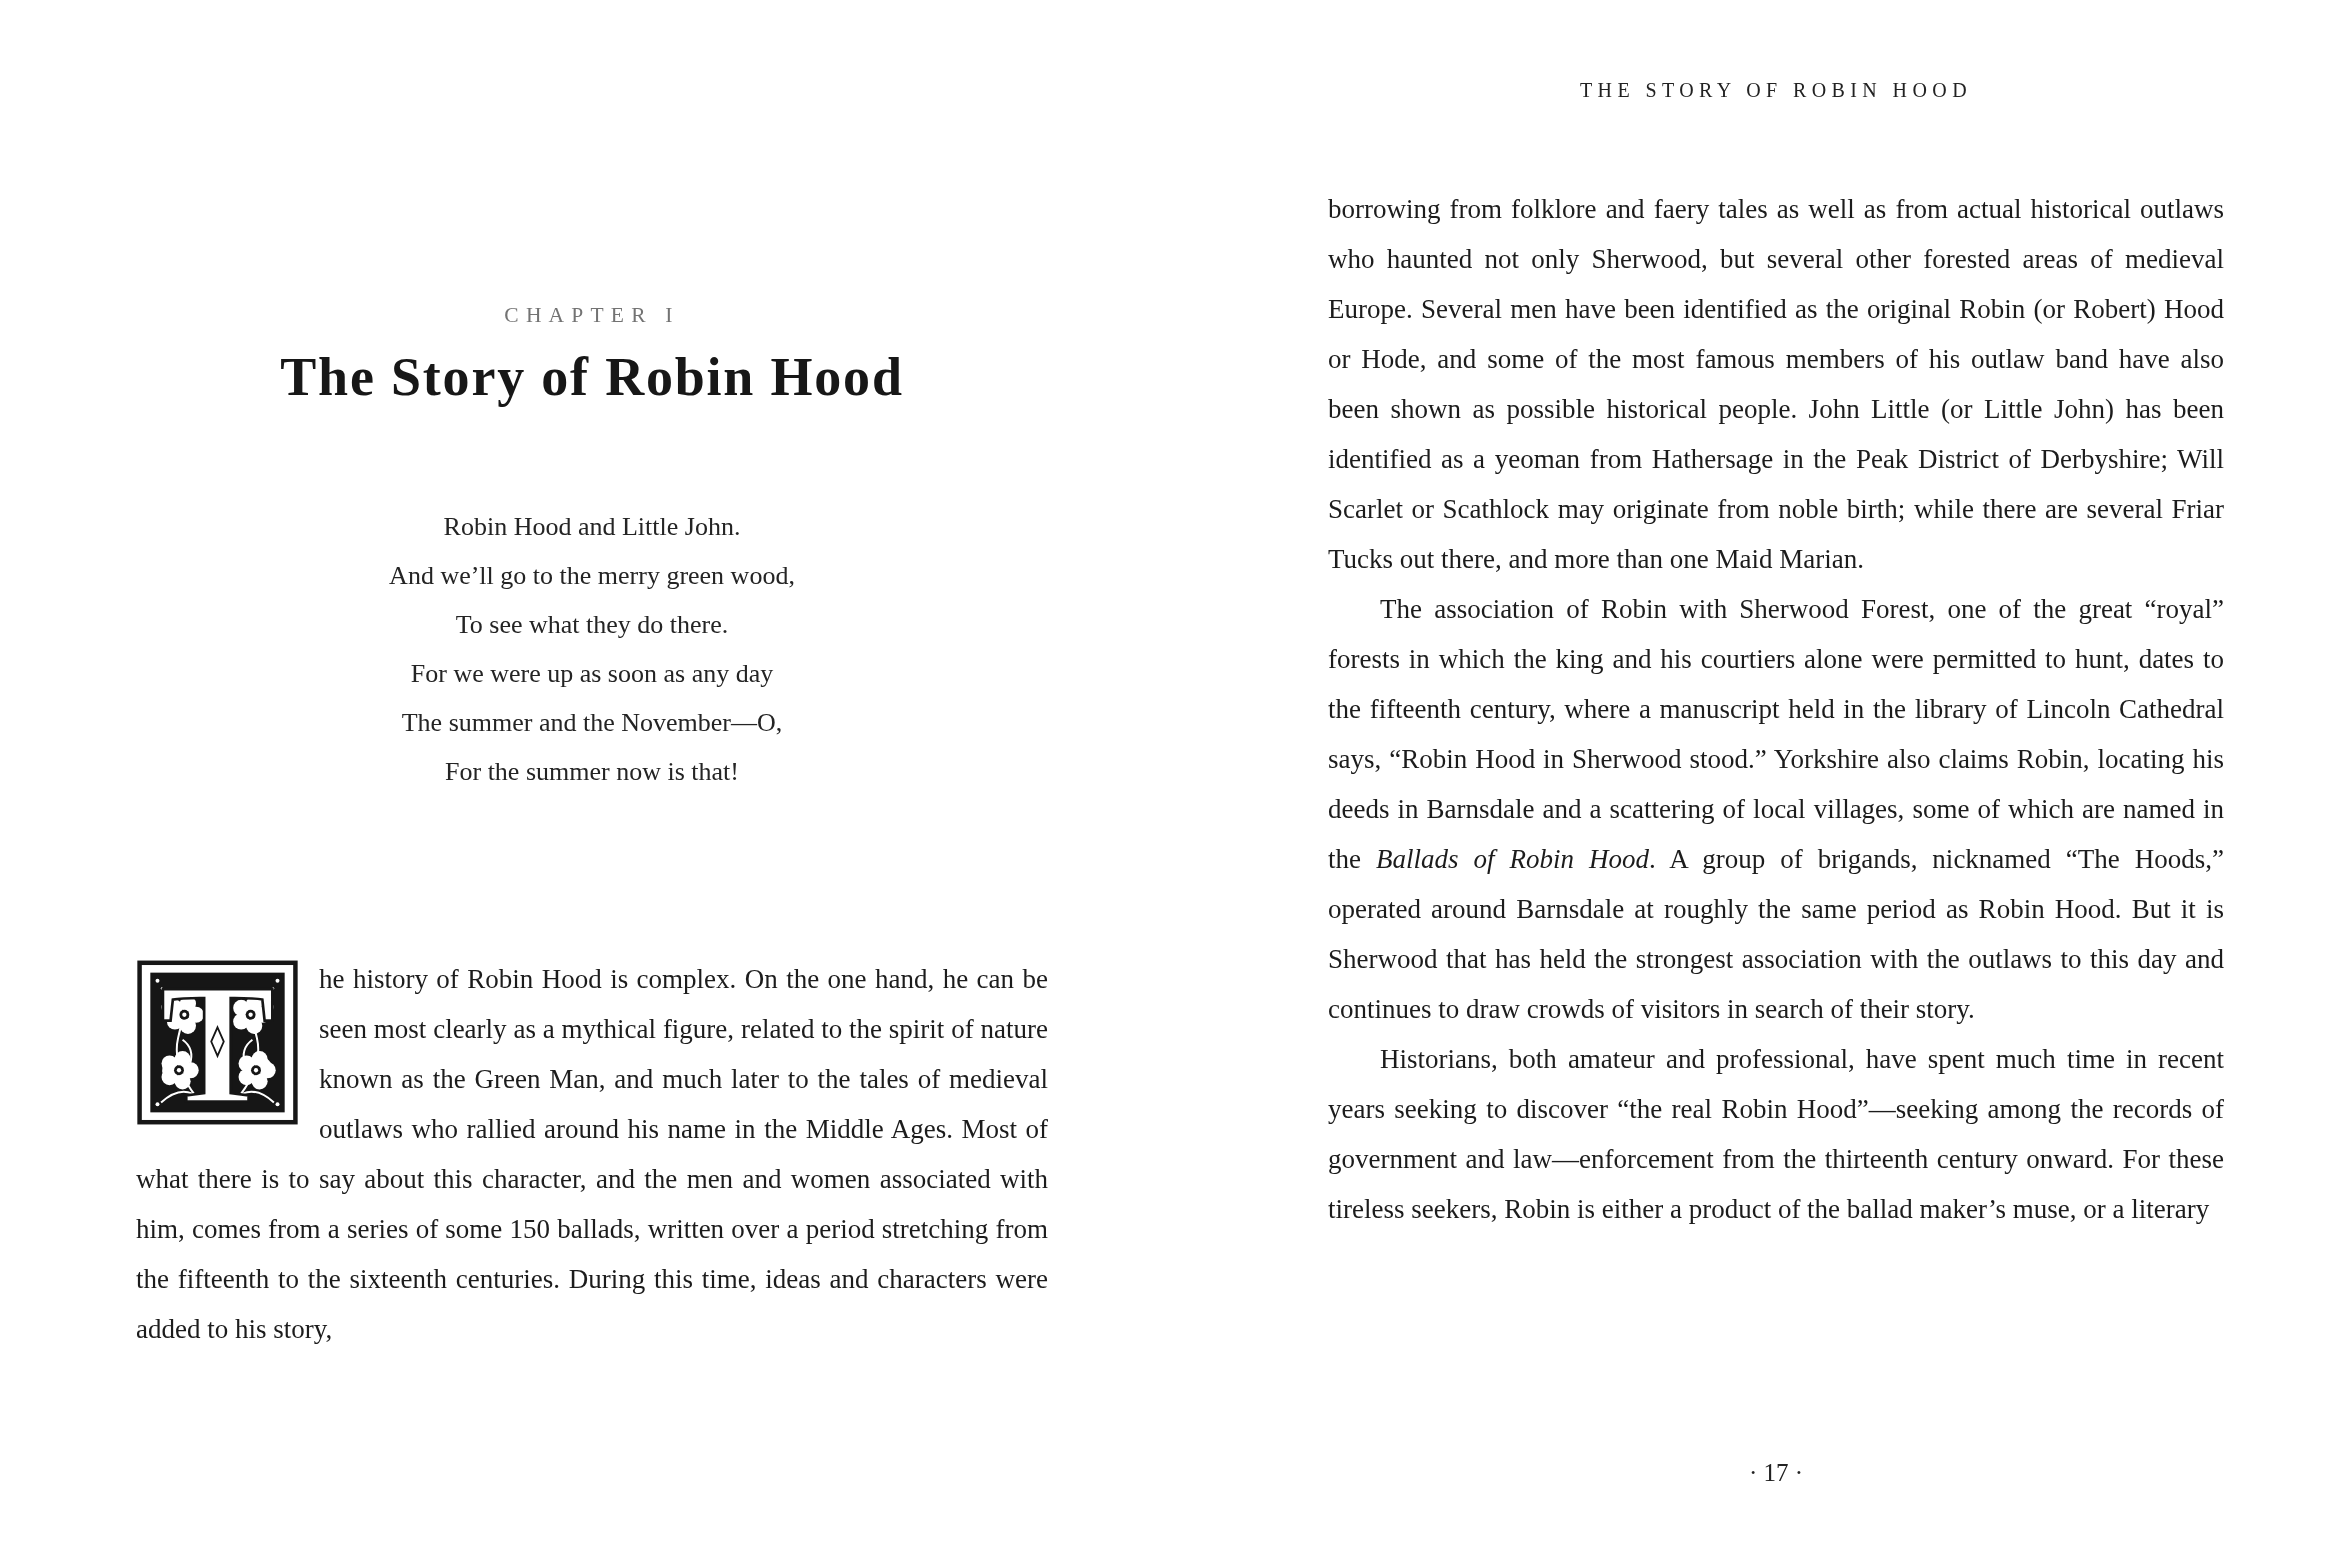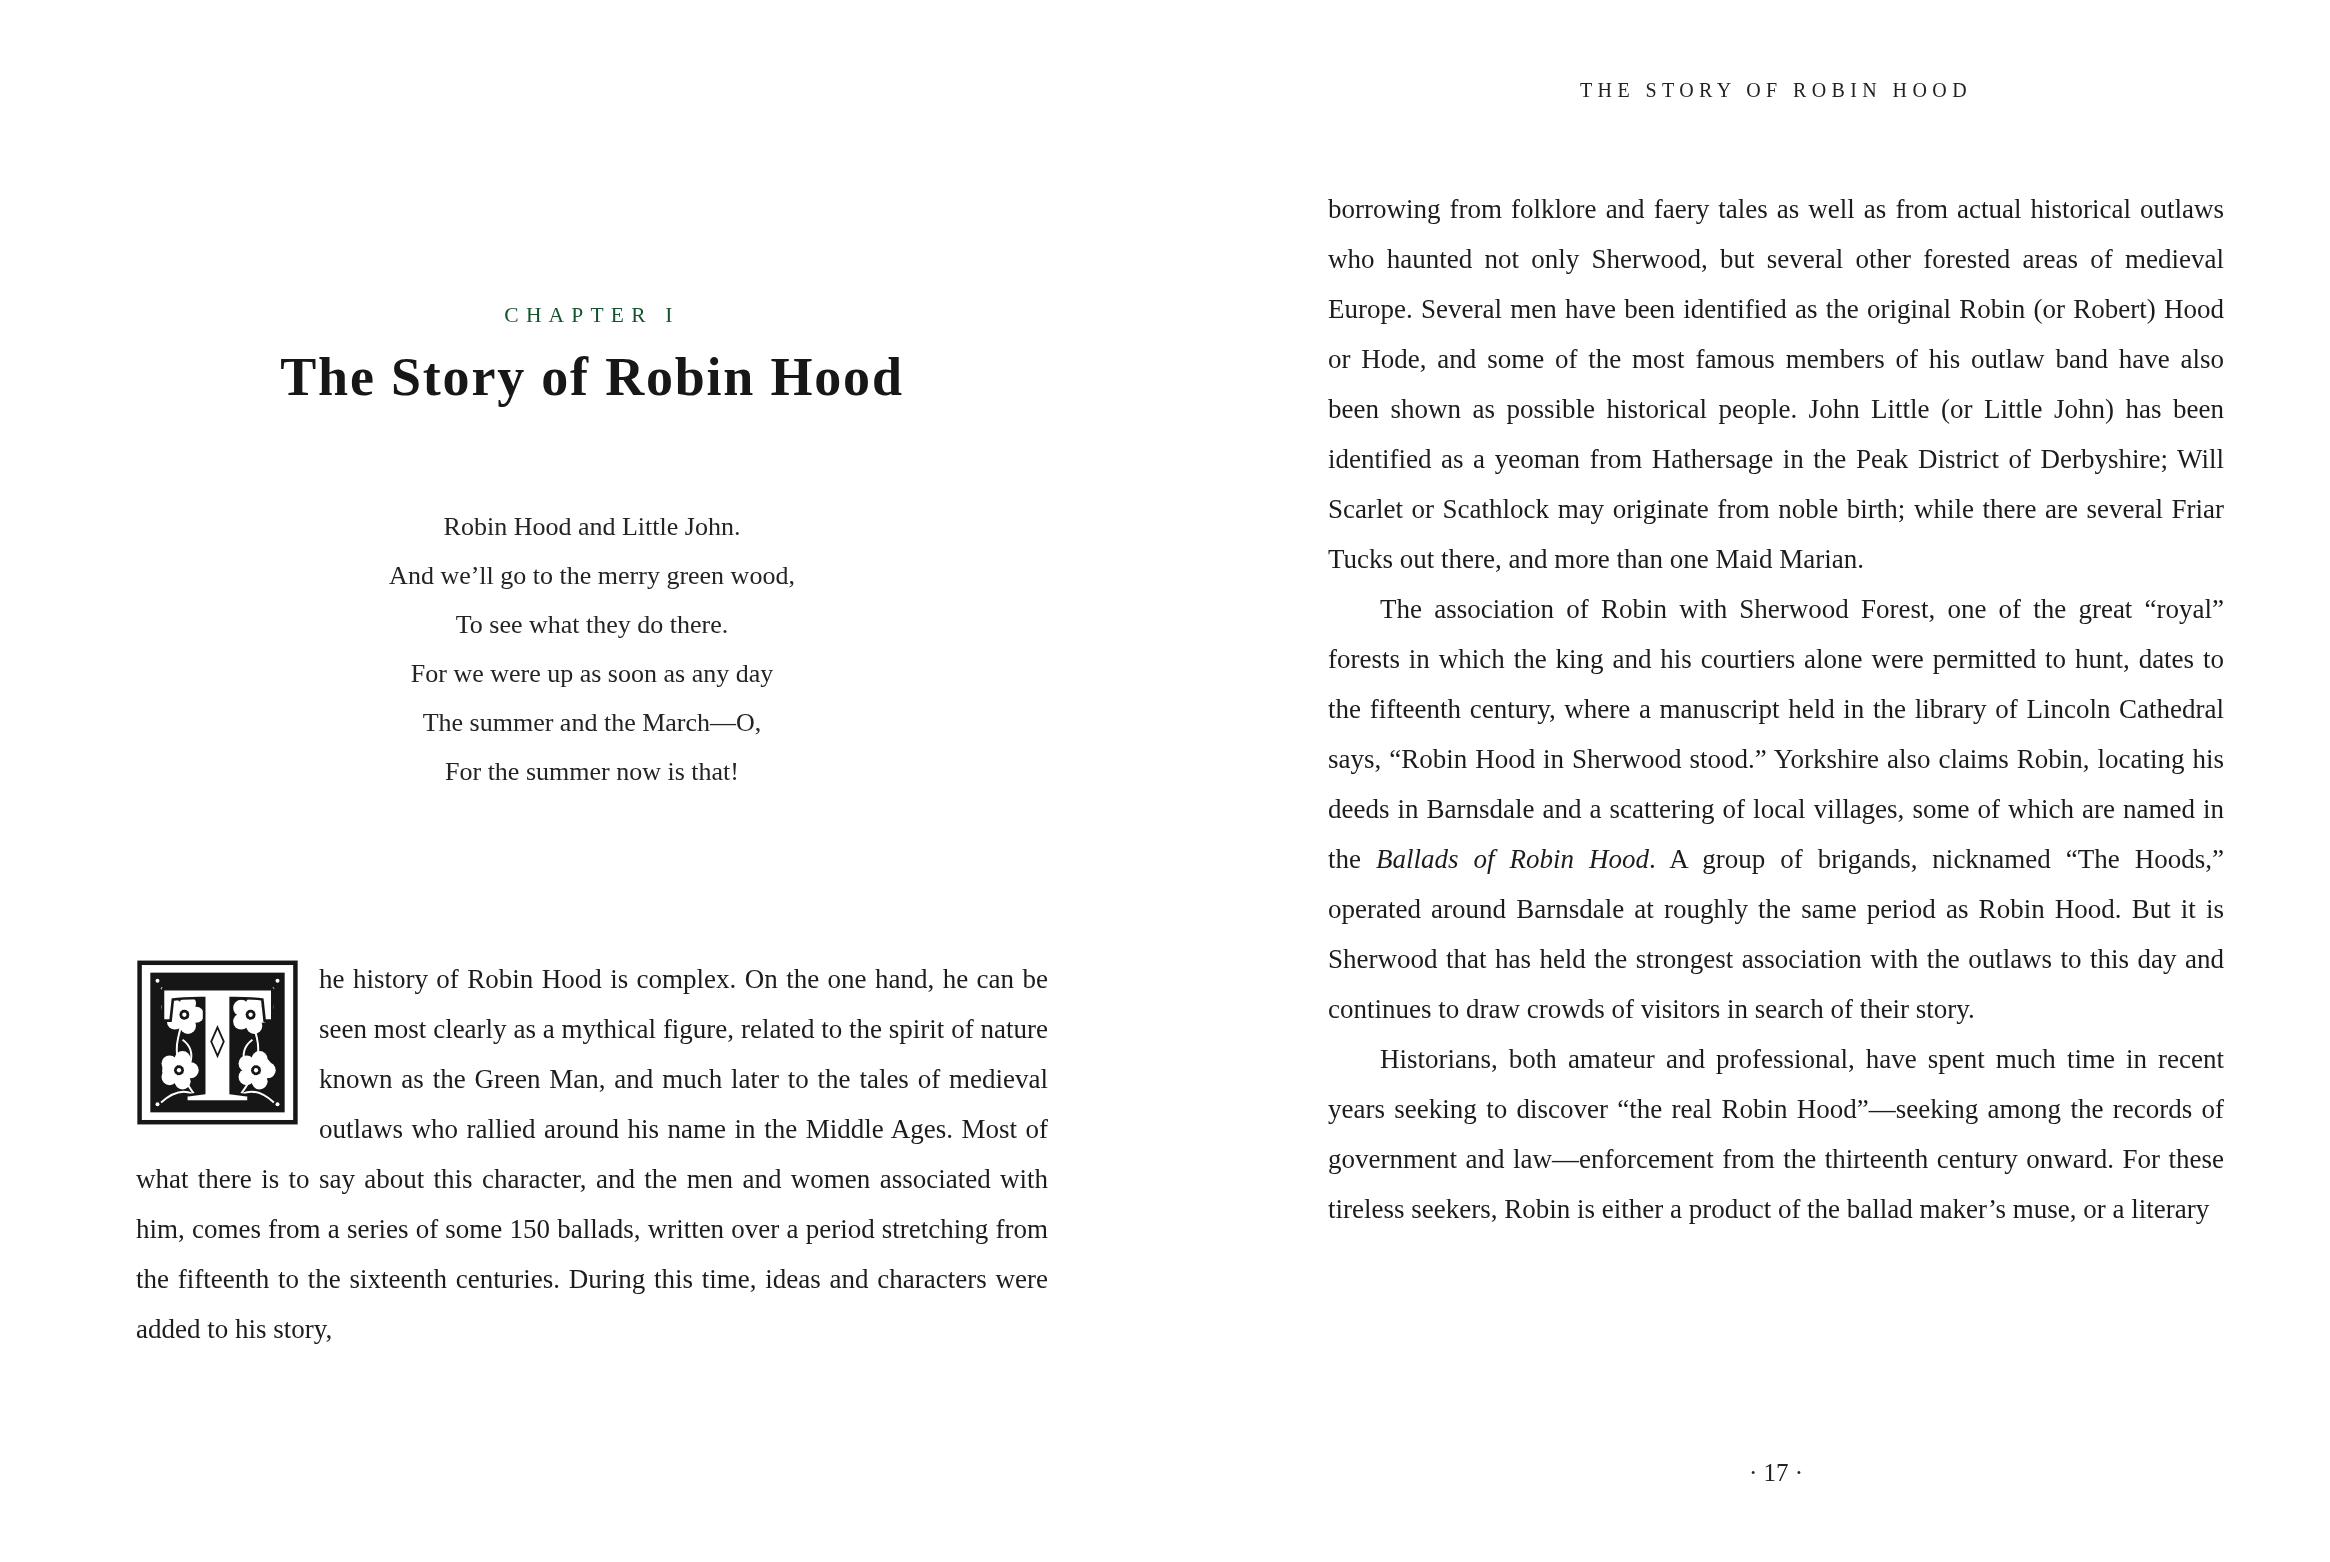--- a/index.html
+++ b/index.html
@@ -12,21 +12,21 @@
     font-family: "Liberation Serif", serif;
     overflow: hidden;
   }
   .page-col { position: absolute; top: 0; height: 100%; }
   .left-col  { left: 136px;  width: 912px; }
   .right-col { left: 1328px; width: 896px; }
 
   .chapter-label {
     position: absolute; top: 303px; width: 100%;
     text-align: center;
-    font-size: 21.5px; letter-spacing: 7.2px; color: #14532d;
+    font-size: 21.5px; letter-spacing: 7.2px; color: #737373;
   }
   .chapter-title {
     position: absolute; top: 346px; width: 100%;
     text-align: center;
     font-size: 54px; font-weight: 700; letter-spacing: 1.8px; color: #171717;
   }
   .poem {
     position: absolute; top: 502px; width: 100%;
     text-align: center; 
     font-size: 26px; line-height: 49px; color: #242424;
@@ -70,21 +70,21 @@
 
     <div class="chapter-label">CHAPTER I</div>
 
     <h1 class="chapter-title" style="margin:0; position:absolute;">The Story of Robin Hood</h1>
 
     <div class="poem">
       <div>Robin Hood and Little John.</div>
       <div>And we’ll go to the merry green wood,</div>
       <div>To see what they do there.</div>
       <div>For we were up as soon as any day</div>
-      <div>The summer and the March—O,</div>
+      <div>The summer and the November—O,</div>
       <div>For the summer now is that!</div>
     </div>
 
     <div class="opening">
       <p>
         <svg class="dropcap" viewBox="0 0 182 186" aria-hidden="true" style="font-size:30px">
           <rect x="4" y="4" width="174" height="178" fill="#ffffff" stroke="#171717" stroke-width="5"></rect>
           <rect x="16" y="15" width="150" height="156" fill="#161616"></rect>
           <defs>
             <g id="rosette">

